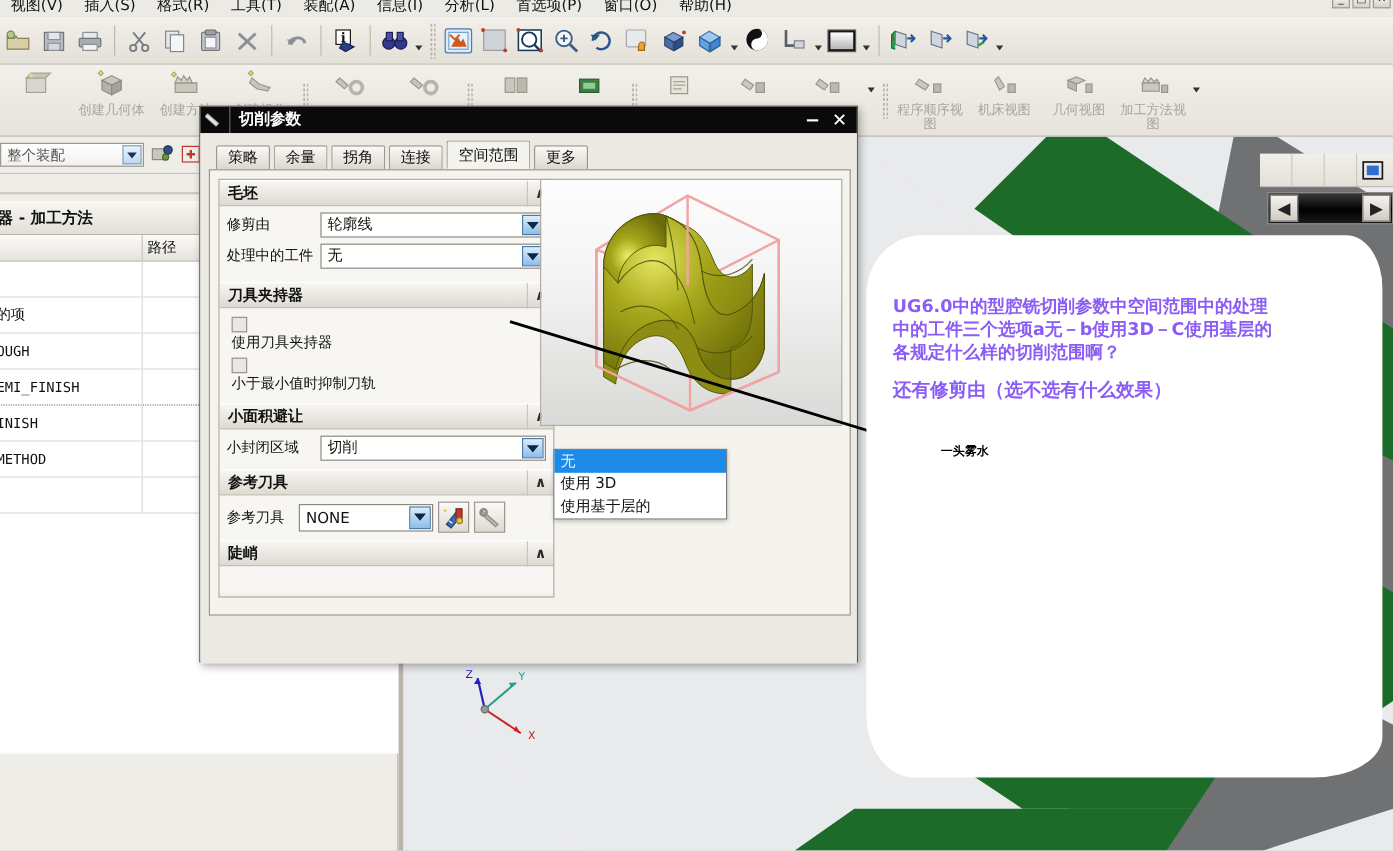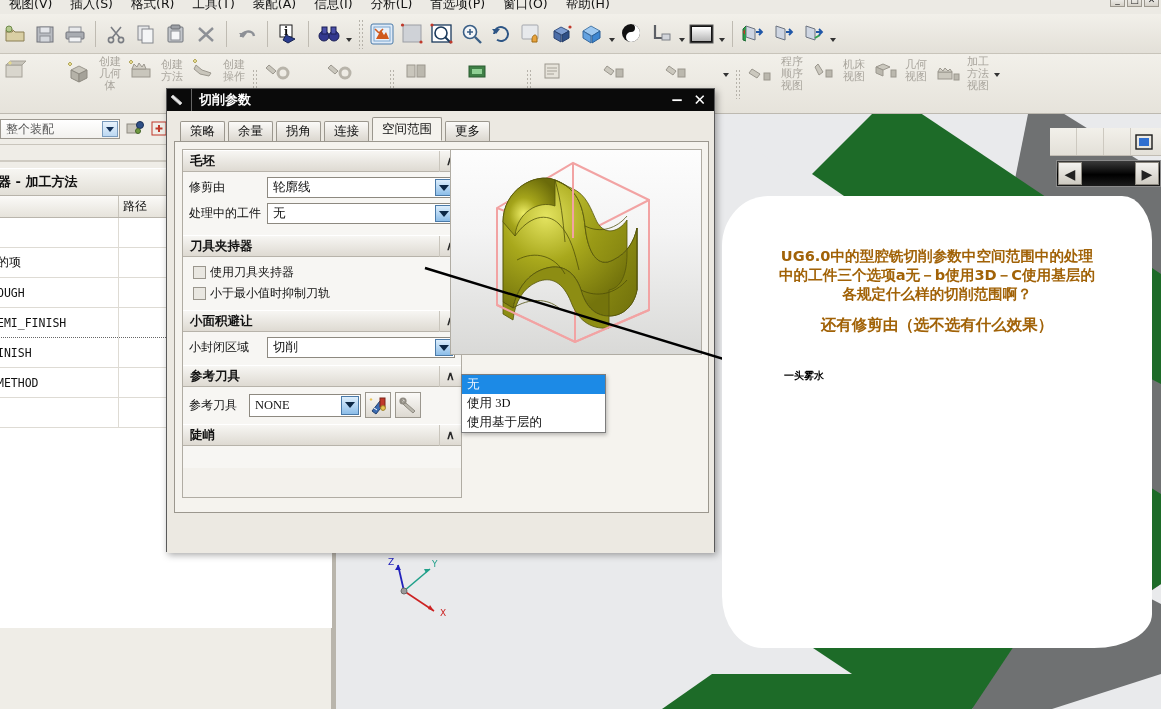--- a/index.html
+++ b/index.html
@@ -44,21 +44,21 @@
   }
   .tb-sep { width: 1px; height: 26px; background: #bfbbb2; margin: 0 5px; align-self: center; }
   .tb-grip { width: 5px; height: 30px; margin: 0 4px; align-self: center;
     background-image: radial-gradient(#a9a59c 40%, transparent 41%);
     background-size: 3px 4px; opacity: .8; }
   .tbi { width: 30px; height: 30px; display: flex; align-items: center; justify-content: center; position: relative; }
   .tbi svg { display: block; }
   .tb-caret { width: 10px; height: 30px; display: flex; align-items: flex-end; justify-content: center; padding-bottom: 7px; }
   .tb-caret::after { content:""; border-left:3.5px solid transparent; border-right:3.5px solid transparent; border-top:4px solid #333; }
 
-  .tb2item { width: 62px; display: flex; flex-direction: row; align-items: center; padding-top: 2px; }
+  .tb2item { width: 62px; display: flex; flex-direction: column; align-items: center; padding-top: 2px; }
   .tb2item .ic { height: 30px; display: flex; align-items: center; justify-content: center; }
   .tb2lbl { font-size: 11px; color: #a9a59d; text-align: center; line-height: 12px; }
 
   
   .leftdock {
     position: absolute; left: -6px; top: 114px; width: 338px; height: 595px;
     background: #efedE7; border-right: 1px solid #b9b5ac;
   }
   .ld-filter {
     position: absolute; left: 6px; top: 2px; width: 330px; height: 26px;
@@ -133,21 +133,21 @@
   }
   .dlg-title {
     height:22px; background:#0a0a0a; display:flex; align-items:center;
     color:#fff; font-size:13px; font-weight:bold;
   }
   .dlg-title .ti { width:24px; display:flex; align-items:center; justify-content:center; }
   .dlg-title .tx { border-left:1px solid #666; padding-left:7px; height:22px; line-height:22px; }
   .dlg-title .btns { margin-left:auto; display:flex; align-items:center; gap:10px; padding-right:8px; }
   .dlg-title .btns span { font-size:15px; line-height:14px; color:#fff; }
 
-  .dlg-body { position:relative; height:442px; background:#ece9e2; padding:6px 7px 0 7px;font-family:Liberation Serif, serif; }
+  .dlg-body { position:relative; height:442px; background:#ece9e2; padding:6px 7px 0 7px; }
 
   .tabs { display:flex; align-items:flex-end; height:24px; margin-left:6px; }
   .tab {
     height:20px; padding:0 9px; margin-right:3px;
     background: linear-gradient(#fbfaf8,#dbd7cf);
     border:1px solid #9b978e; border-bottom:none;
     border-radius:2px 2px 0 0;
     display:flex; align-items:center; font-size:12.5px; color:#111;
   }
   .tab.active { height:24px; background:#f5f3ee; border-bottom:1px solid #f5f3ee; font-weight:normal; }
@@ -175,21 +175,21 @@
   .fcombo {
     flex:1; height:21px; background:#fff; border:1px solid #8d8980;
     display:flex; align-items:center; padding-left:5px; font-size:12.5px; color:#111; position:relative;
   }
   .fcombo .arrow {
     position:absolute; right:1px; top:1px; width:18px; height:17px;
     background: linear-gradient(#ddeefc,#8cbde8); border:1px solid #4a7aa8;
     display:flex; align-items:center; justify-content:center;
   }
   .fcombo .arrow::after { content:""; border-left:5px solid transparent; border-right:5px solid transparent; border-top:6px solid #0b2745; }
-  .cbrow { display:flex; align-items:center; padding:2px 0 2px 4px; }
+  .cbrow { display:flex; padding:2px 0 2px 4px;flex-direction:column; }
   .cbox { width:13px; height:13px; background:#e9e7e1; border:1px solid #9a968d; margin-right:4px; }
   .cbtxt { font-size:12px; color:#111; }
 
   .reftool-row { display:flex; align-items:center; gap:4px; }
   .refbtn { width:26px; height:26px; background: linear-gradient(#fbfaf8,#ddd9d1);
     border:1px solid #9b978e; display:flex; align-items:center; justify-content:center; }
 
   .preview {
     position:absolute; left:275px; top:7px; width:252px; height:206px;
     background: linear-gradient(#fdfdfd 0%, #f4f4f4 40%, #d9d9d7 100%);
@@ -218,21 +218,21 @@
   .btn.cancel { left:477px; }
 
   
   .bubble {
     position:absolute; left:722px; top:196px; width:430px; height:452px;
     background:#ffffff; z-index:60;
     border-radius: 46px 30px 58px 40px / 50px 44px 34px 52px;
   }
   .bubble-txt {
     position:absolute; left:22px; top:50px; width:386px;
-    text-align:center; color:#a16207; font-weight:bold;
+    text-align:left; color:#8b5cf6; font-weight:bold;
     font-size:14.6px; line-height:19px;
     font-family:"DejaVu Sans","Liberation Sans",sans-serif;
   }
   .bubble-txt .l2 { margin-top:13px; font-size:15.5px; }
   .bubble-sig {
     position:absolute; left:62px; top:173px; font-size:10px; font-weight:bold; color:#000;
   }
   .leader { position:absolute; left:280px; top:255px; width:470px; height:145px; z-index:55; pointer-events:none; }
 </style>
 </head>

